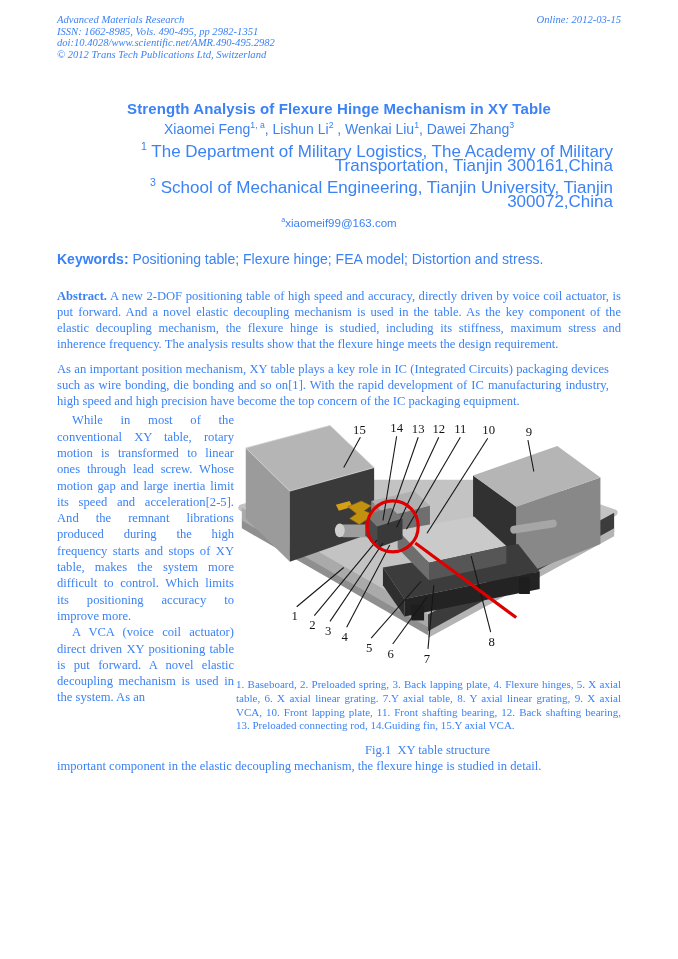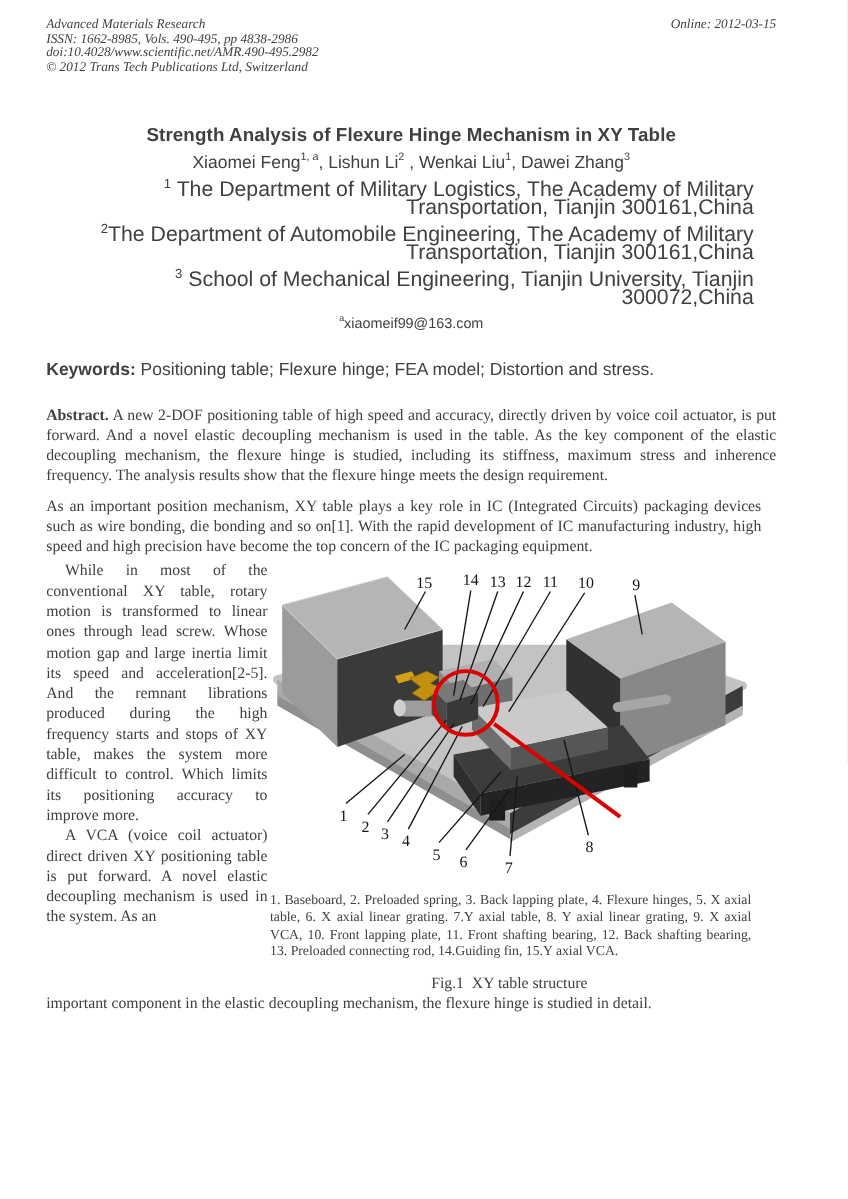--- a/index.html
+++ b/index.html
@@ -1,20 +1,20 @@
 <!DOCTYPE html>
 <html><head>
 <meta charset="utf-8">
 <style>
   html,body { margin:0; padding:0; background:#e8e8e8; }
   .page {
     position:relative; width:678px; height:959px; margin:0 auto;
     background:#ffffff; box-sizing:border-box;
-    padding:14px 57px 0 37px;
-    font-family:"Liberation Serif", serif; color:#404040;
+    padding:14px 57px 0 57px;
+    font-family:"Liberation Serif", serif; color:#3b82f6;
     overflow:hidden;
   }
   
   .hdr { display:flex; justify-content:space-between; align-items:flex-start;
          font-style:italic; font-size:10.6px; line-height:11.6px; }
   .hdr-left div { white-space:nowrap; }
   
   .title { font-family:"Liberation Sans", sans-serif; font-weight:bold;
            font-size:15px; text-align:center; margin:40px 0 0 0; letter-spacing:0.1px; }
   .authors { font-family:"Liberation Sans", sans-serif; font-size:14px;
@@ -48,33 +48,32 @@
   svg text { font-family:"Liberation Serif", serif; font-size:13px; fill:#141414; }
 </style>
 </head>
 <body>
 
 <div class="page">
 
   <div class="hdr">
     <div class="hdr-left">
       <div>Advanced Materials Research</div>
-      <div>ISSN: 1662-8985, Vols. 490-495, pp 4838-2986</div>
+      <div>ISSN: 1662-8985, Vols. 490-495, pp 2982-1351</div>
       <div>doi:10.4028/www.scientific.net/AMR.490-495.2982</div>
       <div>© 2012 Trans Tech Publications Ltd, Switzerland</div>
     </div>
     <div class="hdr-right">Online: 2012-03-15</div>
   </div>
 
   <h1 class="title">Strength Analysis of Flexure Hinge Mechanism in XY Table</h1>
 
   <div class="authors"><span>Xiaomei Feng</span><sup>1, a</sup><span>, Lishun Li</span><sup>2</sup><span> , Wenkai Liu</span><sup>1</sup><span>, Dawei Zhang</span><sup>3</sup></div>
 
   <div class="affil"><sup>1</sup><span> The Department of Military Logistics, The Academy of Military Transportation, Tianjin 300161,China</span></div>
-  <div class="affil"><sup>2</sup><span>The Department of Automobile Engineering, The Academy of Military Transportation, Tianjin 300161,China</span></div>
   <div class="affil"><sup>3</sup><span> School of Mechanical Engineering, Tianjin University, Tianjin 300072,China</span></div>
   <div class="email"><sup>a</sup><span>xiaomeif99@163.com</span></div>
 
   <div class="keywords"><span class="kw-label">Keywords:</span><span> Positioning table; Flexure hinge; FEA model; Distortion and stress.</span></div>
 
   <div class="abstract"><span class="ab-label">Abstract.</span><span> A new 2-DOF positioning table of high speed and accuracy, directly driven by voice coil actuator, is put forward. And a novel elastic decoupling mechanism is used in the table. As the key component of the elastic decoupling mechanism, the flexure hinge is studied, including its stiffness, maximum stress and inherence frequency. The analysis results show that the flexure hinge meets the design requirement.</span></div>
 
   <p class="para">As an important position mechanism, XY table plays a key role in IC (Integrated Circuits) packaging devices such as wire bonding, die bonding and so on[1].  With the rapid development of IC manufacturing industry, high speed and high precision have become the top concern of the IC packaging equipment.</p>
 
   <div class="two-col">

